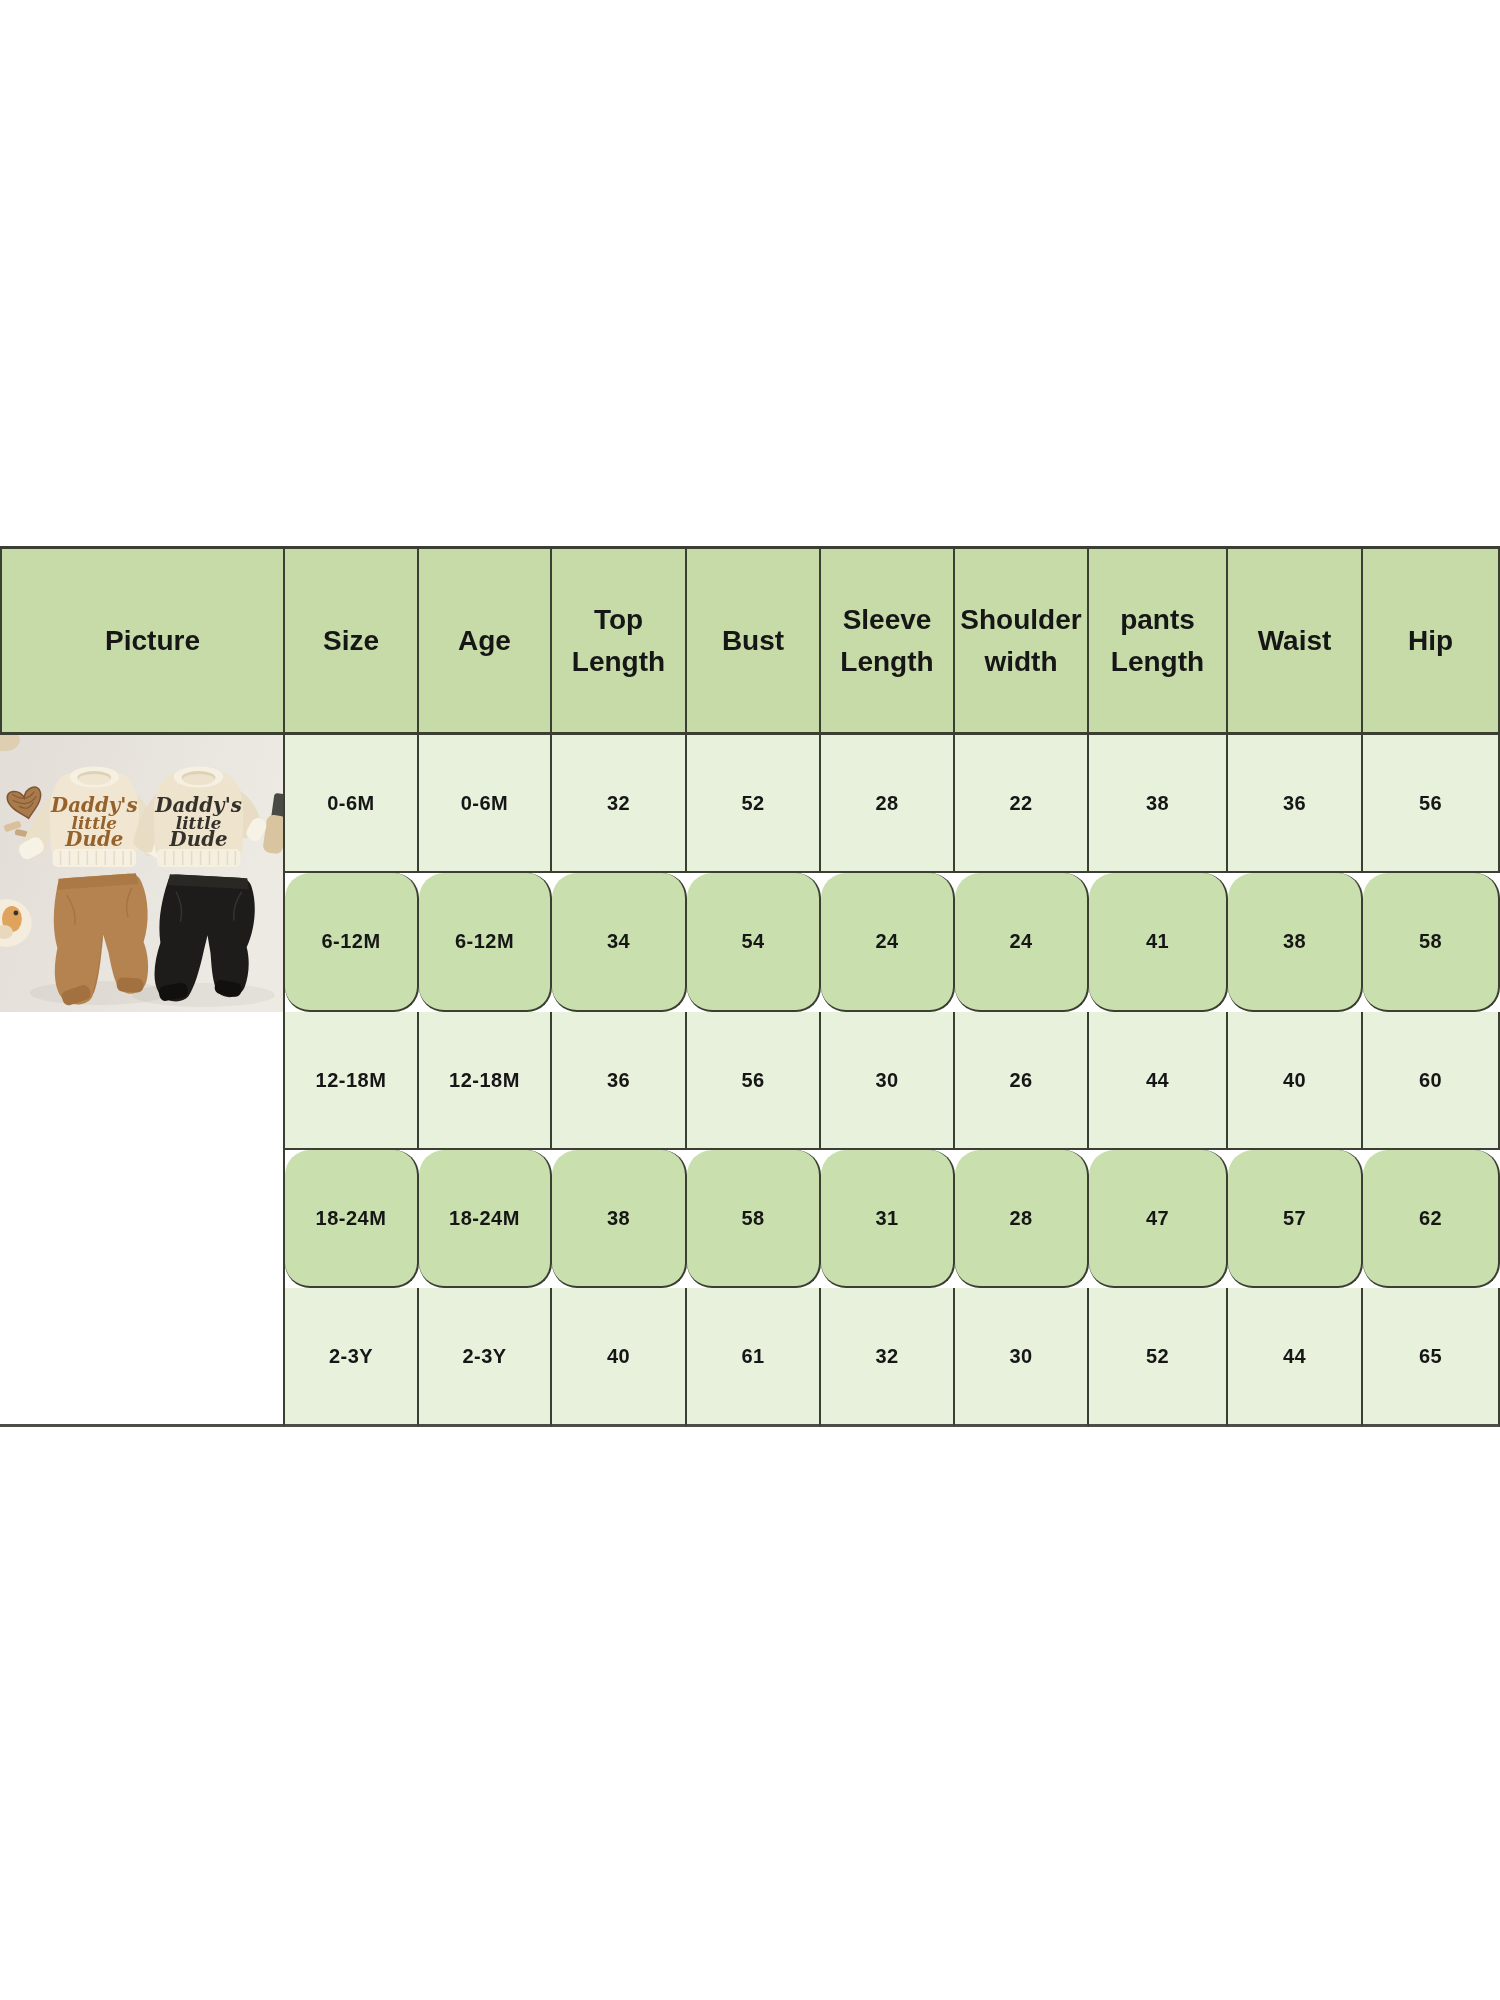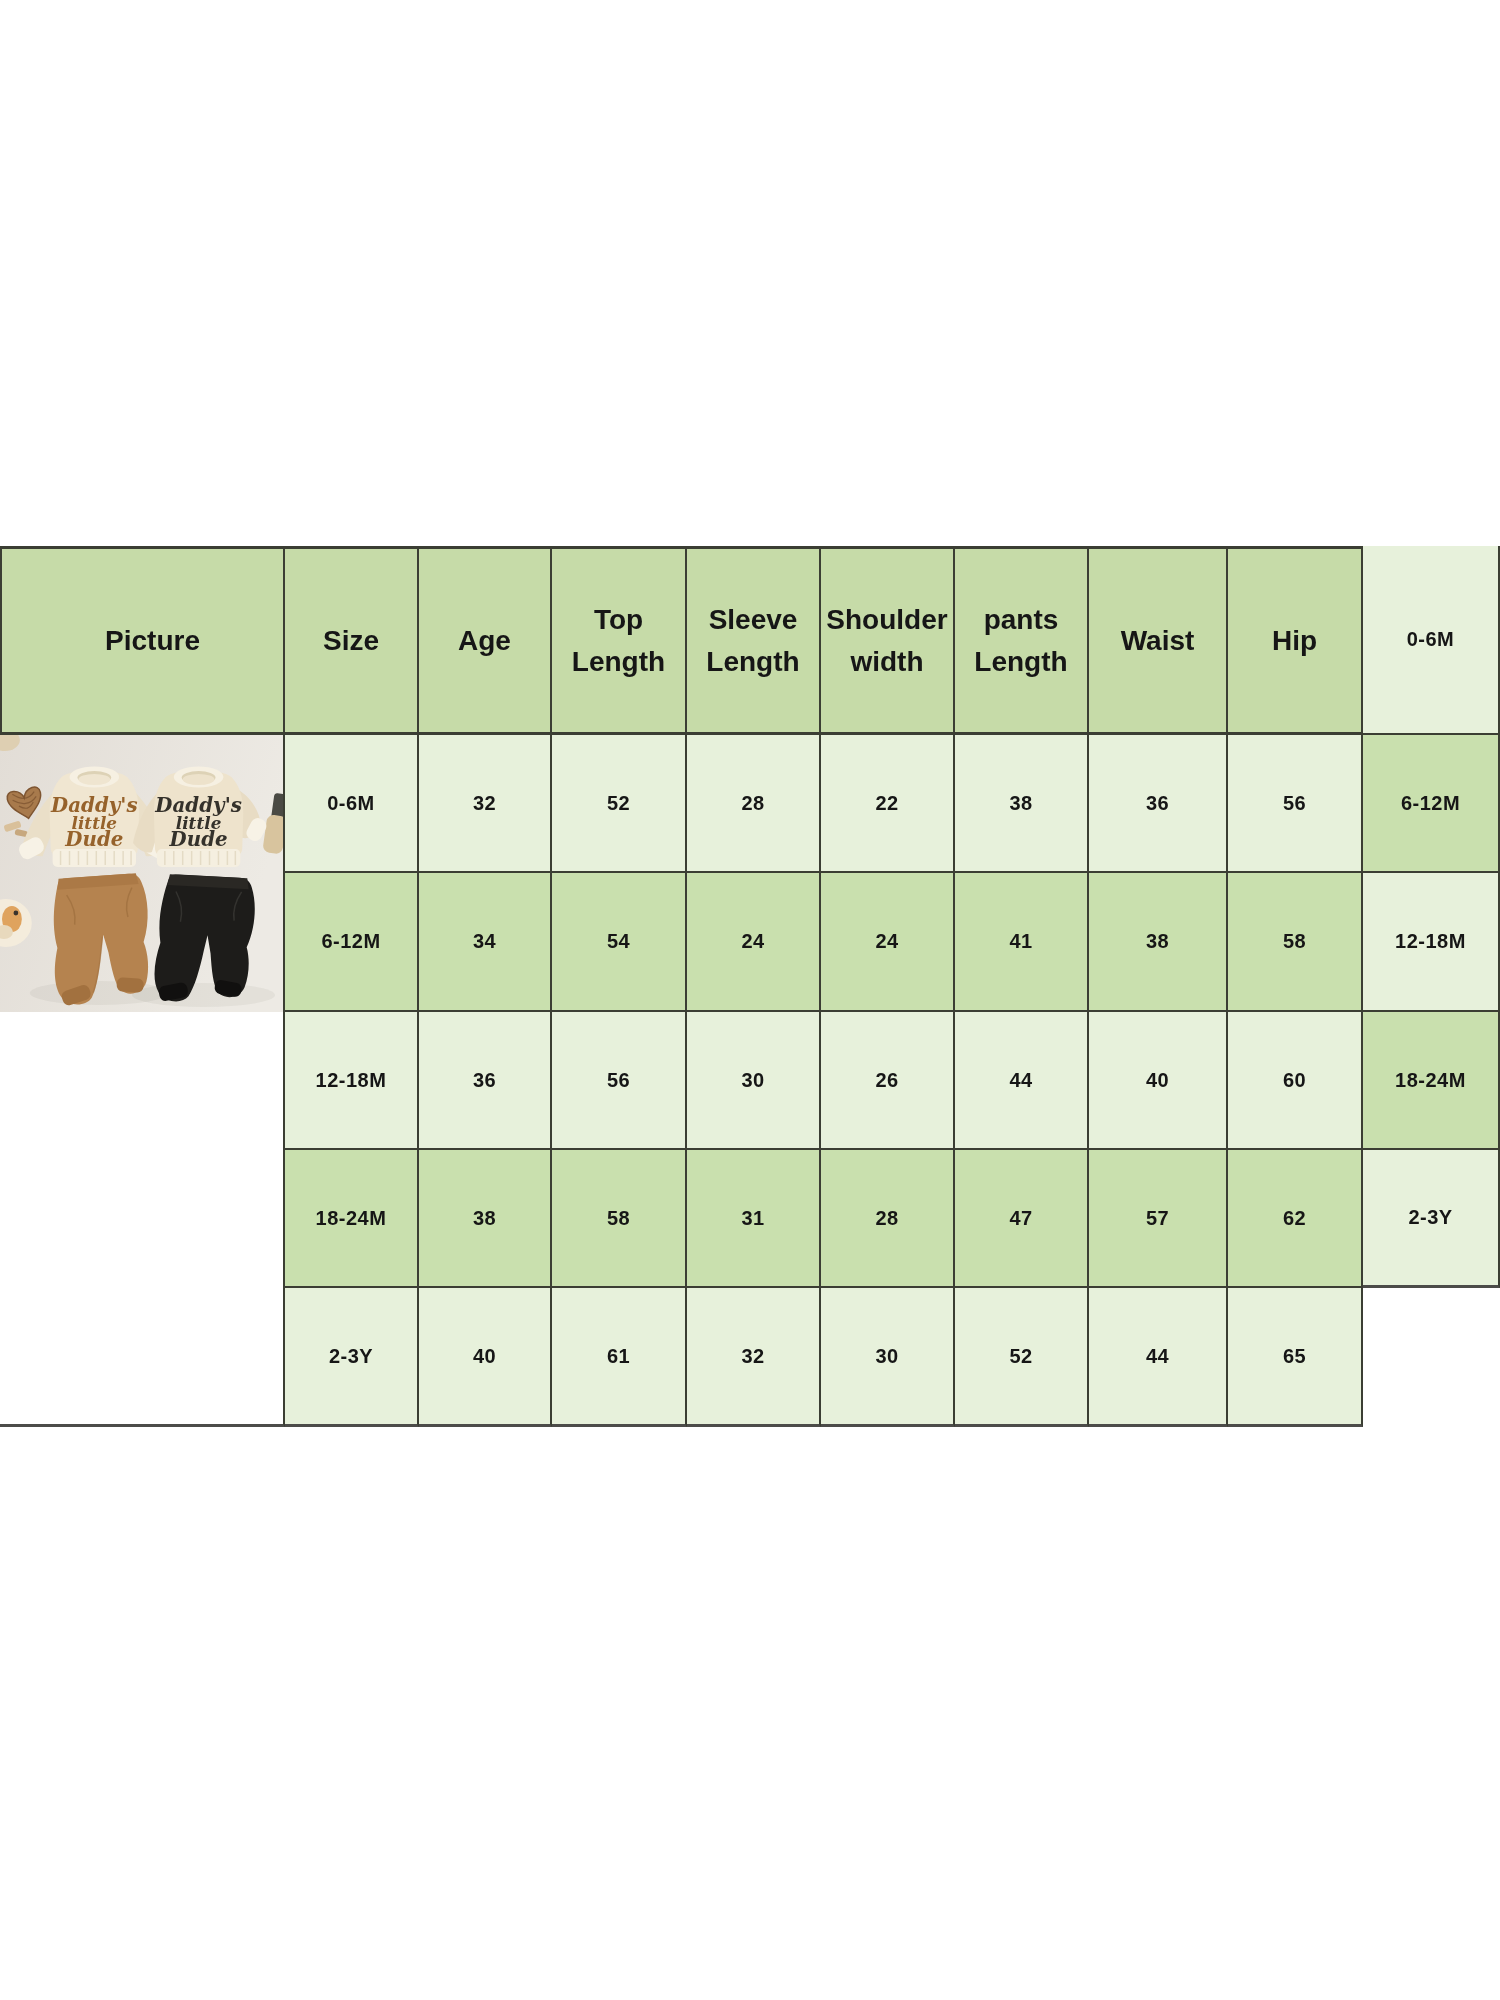--- a/index.html
+++ b/index.html
@@ -32,21 +32,21 @@
   .th{
     background:var(--header-bg);
     border-top:3px solid var(--border);
     border-bottom:3px solid var(--border);
     font-size:28px;font-weight:600;line-height:1.5;
     padding:0 12px;
   }
   .th.first{border-left:2px solid var(--border);padding-left:32px;}
   .td{font-size:20px;font-weight:600;letter-spacing:.5px;}
   .r-light{background:var(--row-light);}
-  .r-green{background:var(--row-green);}
+  .r-green{background:var(--row-green);border-radius:25px;}
   .last-row{border-bottom:3px solid var(--border-heavy);}
   .picture-cell{
     grid-column:1;grid-row:2 / span 2;
     border-right:2px solid var(--border);
     border-bottom:none;
     display:block;background:#3b82f6;
   }
   .picture-cell svg{display:block;width:100%;height:100%;}
   .empty-cell{
     grid-column:1;grid-row:4 / span 3;
@@ -61,20 +61,21 @@
 </style>
 </head>
 <body>
 
 <div class="size-table">
 
   <div class="cell th first">Picture</div>
   <div class="cell th">Size</div>
   <div class="cell th">Age</div>
   <div class="cell th">Top Length</div>
+  <div class="cell th">Bust</div>
   <div class="cell th">Sleeve Length</div>
   <div class="cell th">Shoulder width</div>
   <div class="cell th">pants Length</div>
   <div class="cell th">Waist</div>
   <div class="cell th">Hip</div>
 
   <div class="picture-cell">
     <svg viewBox="0 0 285 277" preserveAspectRatio="none">
       <defs>
         <linearGradient id="bgGrad" x1="0" y1="0" x2="1" y2="0.3">

